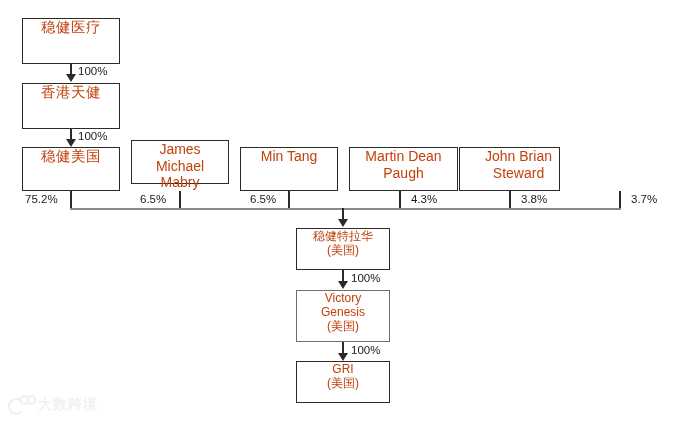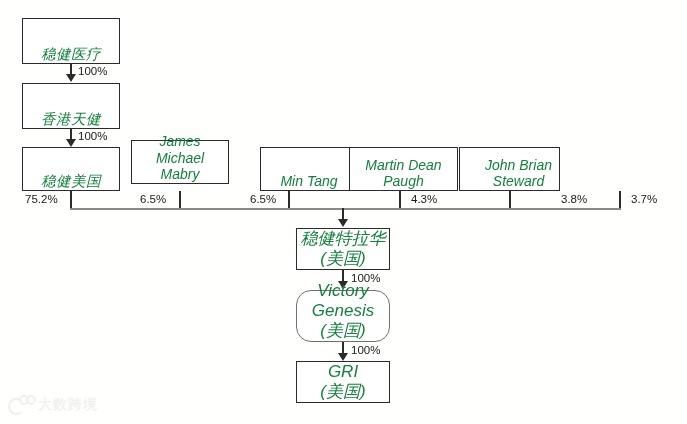--- a/index.html
+++ b/index.html
@@ -17,47 +17,45 @@
     overflow: hidden;
   }
 
   
   .node {
     position: absolute;
     box-sizing: border-box;
     background: #ffffff;
     border: 1.5px solid #2b2b2b;
     display: flex;
-    align-items: flex-end;
+    align-items: flex-start;
     justify-content: center;
     text-align: center;
-    color: #15803d;
-    font-style: italic;
+    color: #c2410c;
   }
   .node.gray {
     border-color: #6f6f6f;
-    border-radius: 15px;
   }
   .node .label {
     line-height: 1.18;
     padding: 0 3px;
     white-space: pre-line;
   }
   .cn {
     font-family: "DejaVu Sans", "Liberation Sans", sans-serif;
     font-size: 14.5px;
     letter-spacing: 0.5px;
   }
   .en {
     font-family: "Liberation Sans", "DejaVu Sans", sans-serif;
     font-size: 14px;
   }
   .mix {
     font-family: "Liberation Sans", "DejaVu Sans", sans-serif;
-    font-size: 17px;
+    font-size: 12px;
   }
 
   
   .vline {
     position: absolute;
     width: 1.5px;
     background: #2b2b2b;
   }
   .hline {
     position: absolute;
@@ -150,21 +148,21 @@
   <div class="node cn" style="left:22px; top:147px; width:98px; height:44px;">
     <span class="label">稳健美国</span>
   </div>
 
   <div class="node en" style="left:131px; top:140px; width:98px; height:44px;">
     <span class="label">James
 Michael
 Mabry</span>
   </div>
 
-  <div class="node en" style="left:240px; top:147px; width:98px; height:44px;margin-left:20px;">
+  <div class="node en" style="left:240px; top:147px; width:98px; height:44px;">
     <span class="label">Min Tang</span>
   </div>
 
   <div class="node en" style="left:349px; top:147px; width:109px; height:44px;">
     <span class="label">Martin Dean
 Paugh</span>
   </div>
 
   <div class="node en" style="left:459px; top:147px; width:101px; height:44px;padding-left:18px;">
     <span class="label">John Brian
@@ -176,21 +174,21 @@
   <div class="vline" style="left:179px; top:191px; height:18px;"></div>
   <div class="vline" style="left:288px; top:191px; height:18px;"></div>
   <div class="vline" style="left:399px; top:191px; height:18px;"></div>
   <div class="vline" style="left:509px; top:191px; height:18px;"></div>
   <div class="vline" style="left:619px; top:191px; height:18px;"></div>
 
   <div class="pct" style="left:25px; top:193px;">75.2%</div>
   <div class="pct" style="left:140px; top:193px;">6.5%</div>
   <div class="pct" style="left:250px; top:193px;">6.5%</div>
   <div class="pct" style="left:411px; top:193px;">4.3%</div>
-  <div class="pct" style="left:521px; top:193px;margin-left:40px;">3.8%</div>
+  <div class="pct" style="left:521px; top:193px;">3.8%</div>
   <div class="pct" style="left:631px; top:193px;">3.7%</div>
 
   <div class="hline gray" style="left:70px; top:208px; width:551px;"></div>
 
   <div class="vline" style="left:342px; top:208px; height:12px;"></div>
   <div class="arrow" style="left:338px; top:219px;"></div>
 
   <div class="node mix" style="left:296px; top:228px; width:94px; height:42px;">
     <span class="label">稳健特拉华
 (美国)</span>

